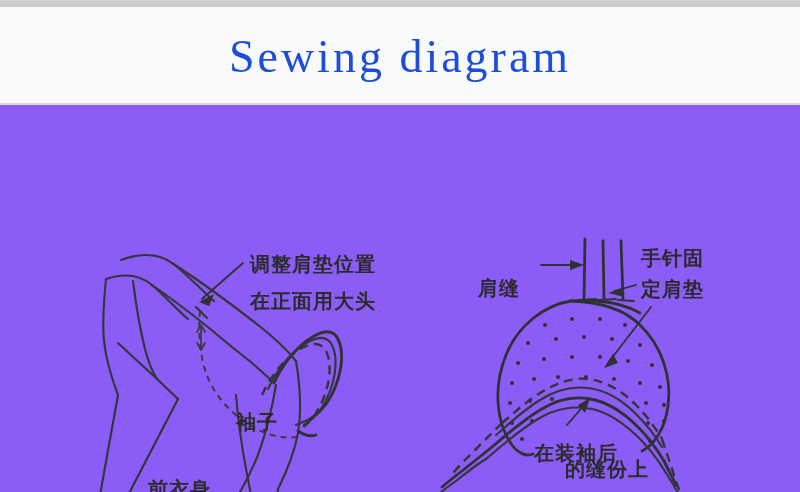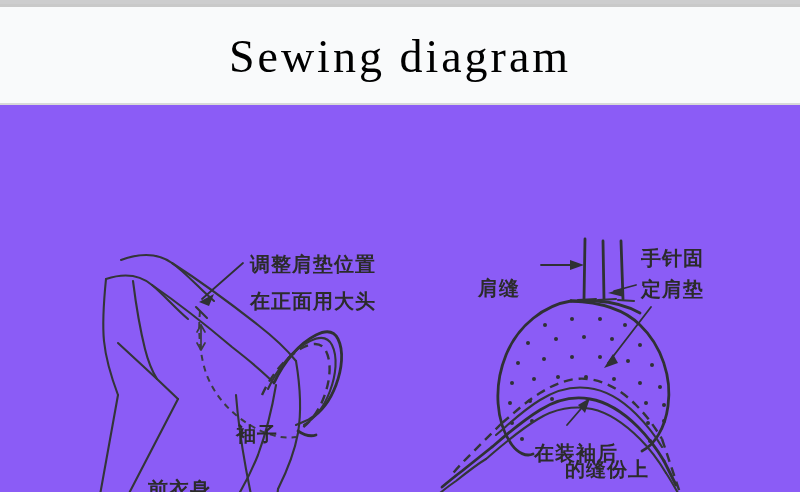--- a/index.html
+++ b/index.html
@@ -15,21 +15,21 @@
   .topbar{position:absolute;left:0;top:0;width:800px;height:7px;background:#c9c9c9;}
   .topbar-inner{position:absolute;left:0;top:0;width:800px;height:4px;background:#cdcdce;}
 
   .header{
     position:absolute;left:0;top:7px;width:800px;height:96px;
     background:#f9fafb;
   }
   .title{
     position:absolute;left:0;top:24px;width:800px;
     text-align:center;
-    color:#000000;
+    color:#1d4ed8;
     font-family:"Liberation Serif","DejaVu Serif",serif;
     font-size:46px;
     letter-spacing:3px;
     line-height:52px;
     white-space:nowrap;
   }
 
   .panel{
     position:absolute;left:0;top:103px;width:800px;height:389px;
     background:#8b5cf6;
@@ -123,21 +123,21 @@
       <path class="ink" d="M196 204 L207 215"></path>
 
       <path class="leader" d="M243 160 L202 196"></path>
       <polygon class="arrowhead" points="199,199 214,191 209,203"></polygon>
 
       <path class="leader" d="M167 418 L167 460"></path>
     </svg>
 
     <div class="cnlabel" style="left:250px;top:148px;">调整肩垫位置</div>
     <div class="cnlabel" style="left:250px;top:185px;">在正面用大头</div>
-    <div class="cnlabel" style="left:236px;top:306px;margin-top:12px;">袖子</div>
+    <div class="cnlabel" style="left:236px;top:306px;">袖子</div>
     <div class="cnlabel" style="left:148px;top:373px;">前衣身</div>
 
     <svg width="800" height="389" viewBox="0 0 800 389">
 
       <path class="ink-thick" d="M585 136 L584 196"></path>
       <path class="ink-thick" d="M603 138 L604 196"></path>
       <path class="ink-thick" d="M621 138 L623 196"></path>
 
       <path class="ink" d="M578 197 L596 196"></path>
       <path class="ink" d="M598 197 L616 196"></path>

